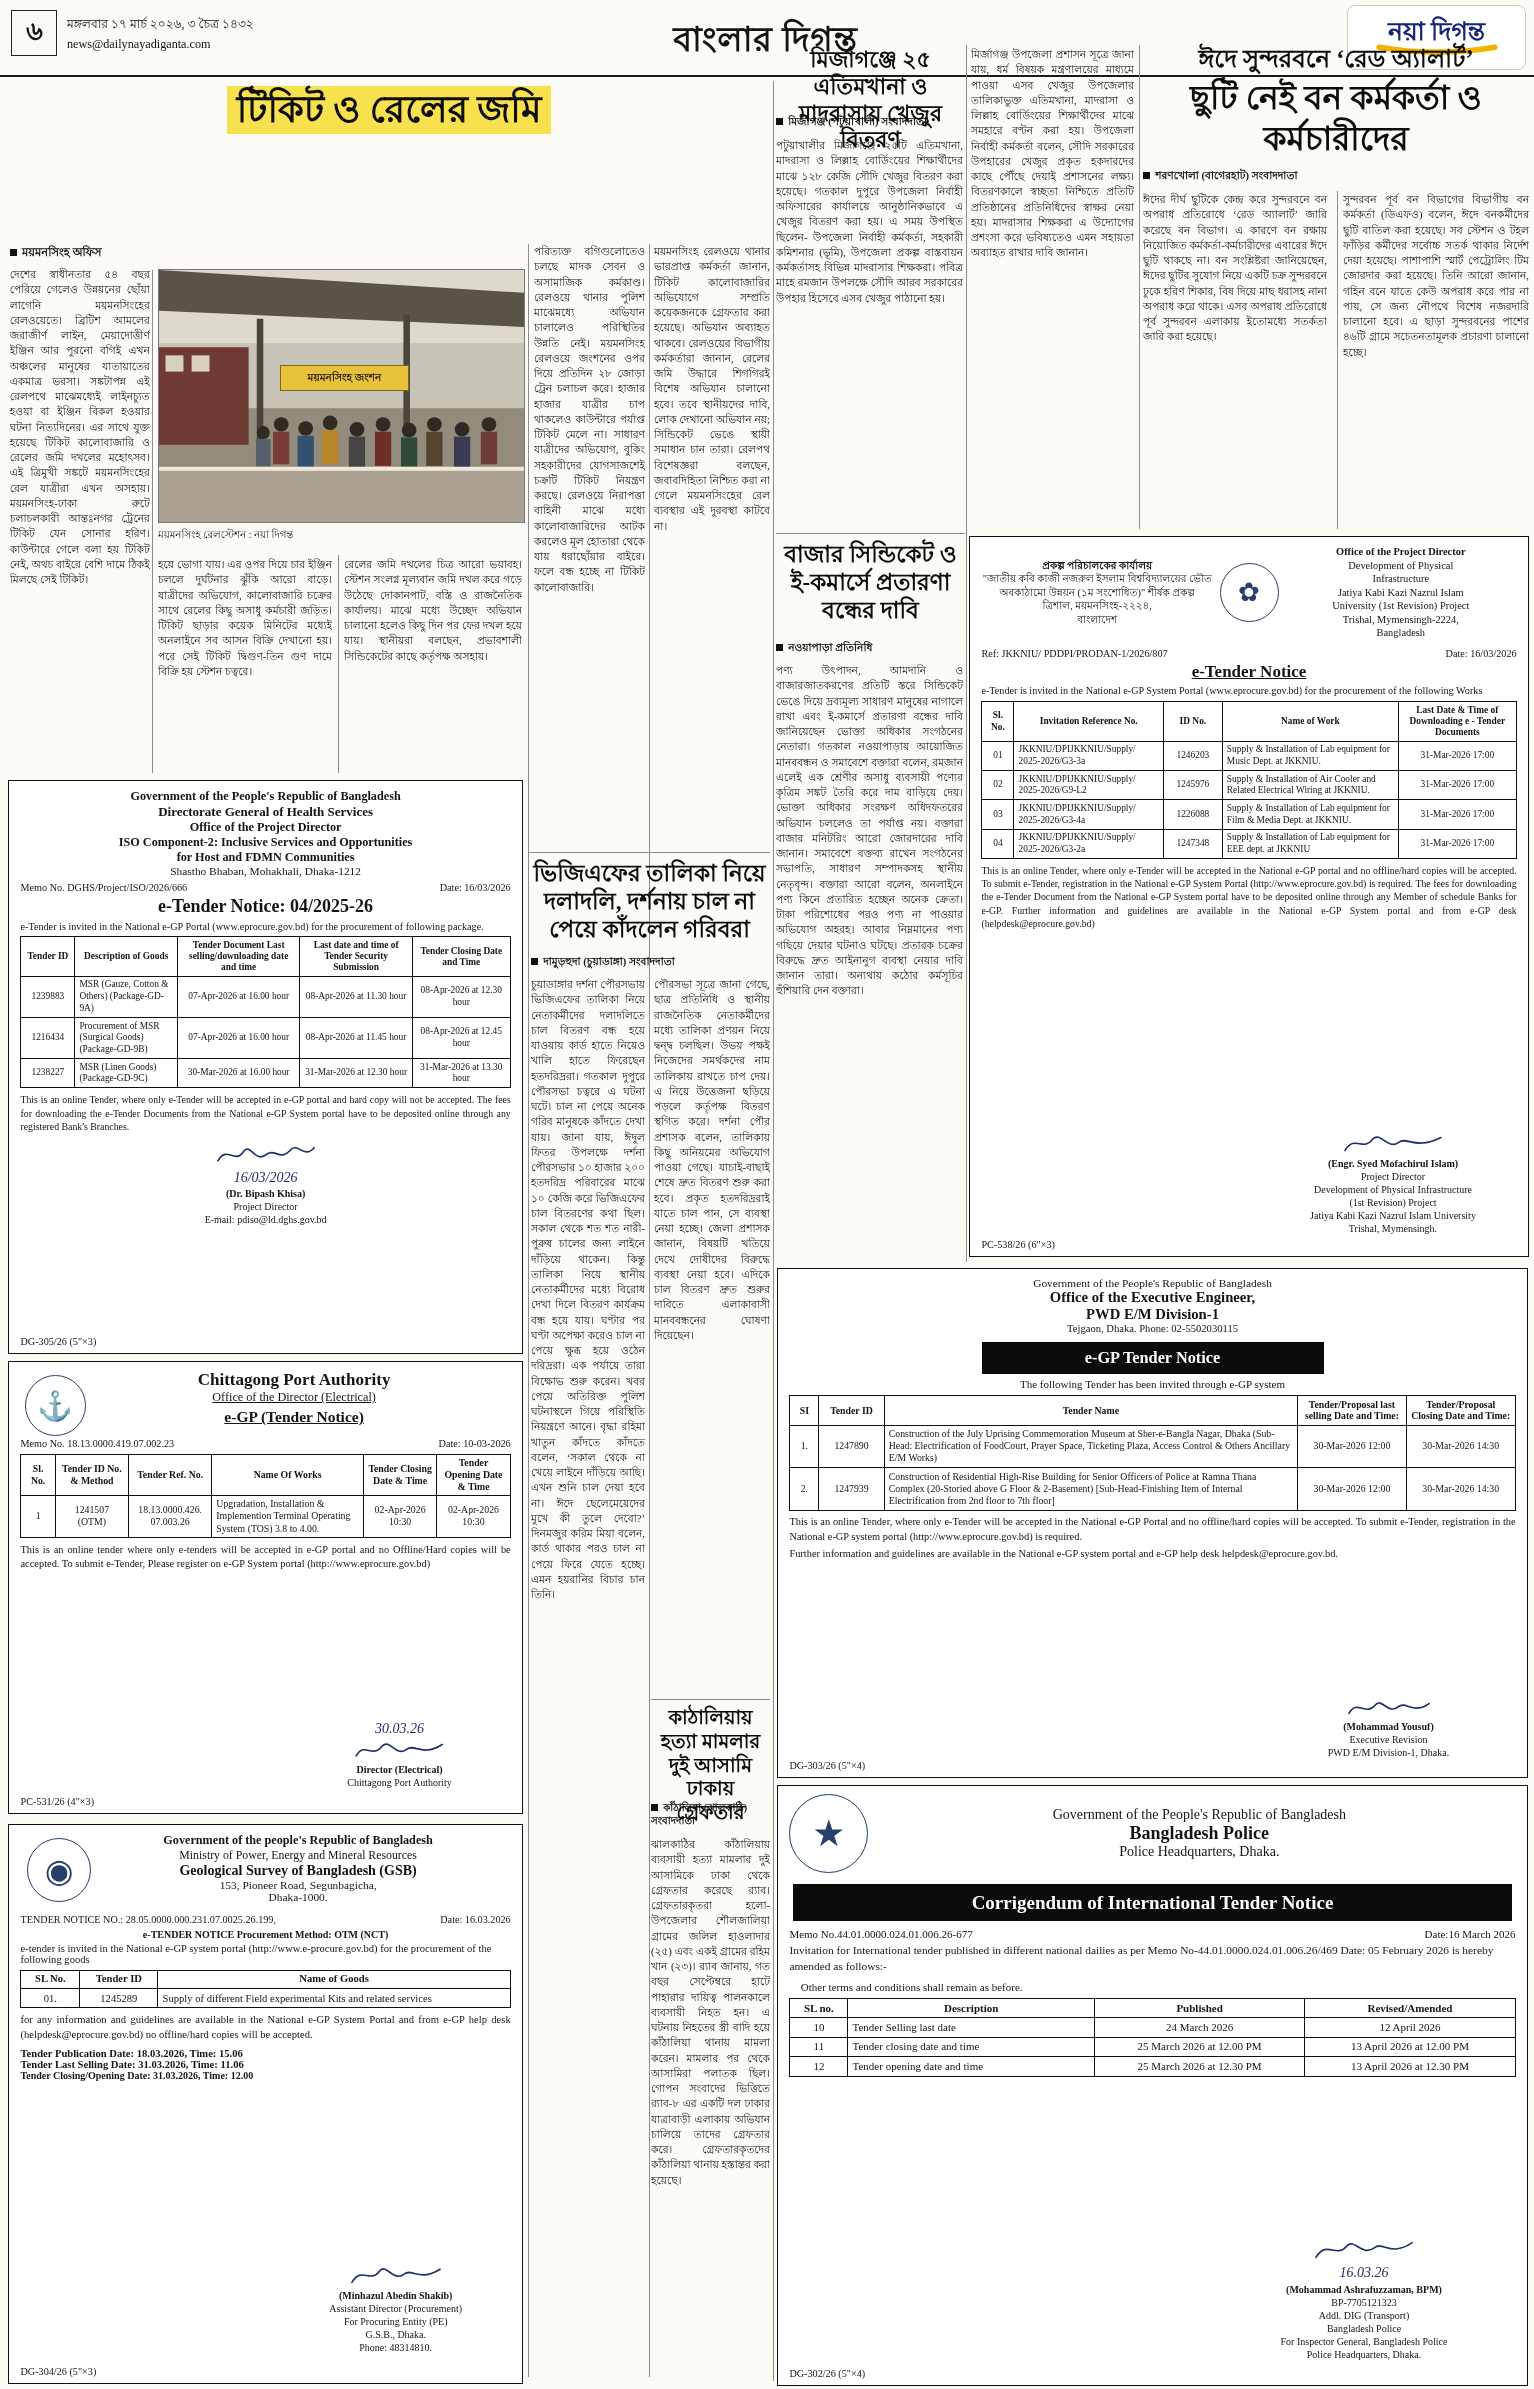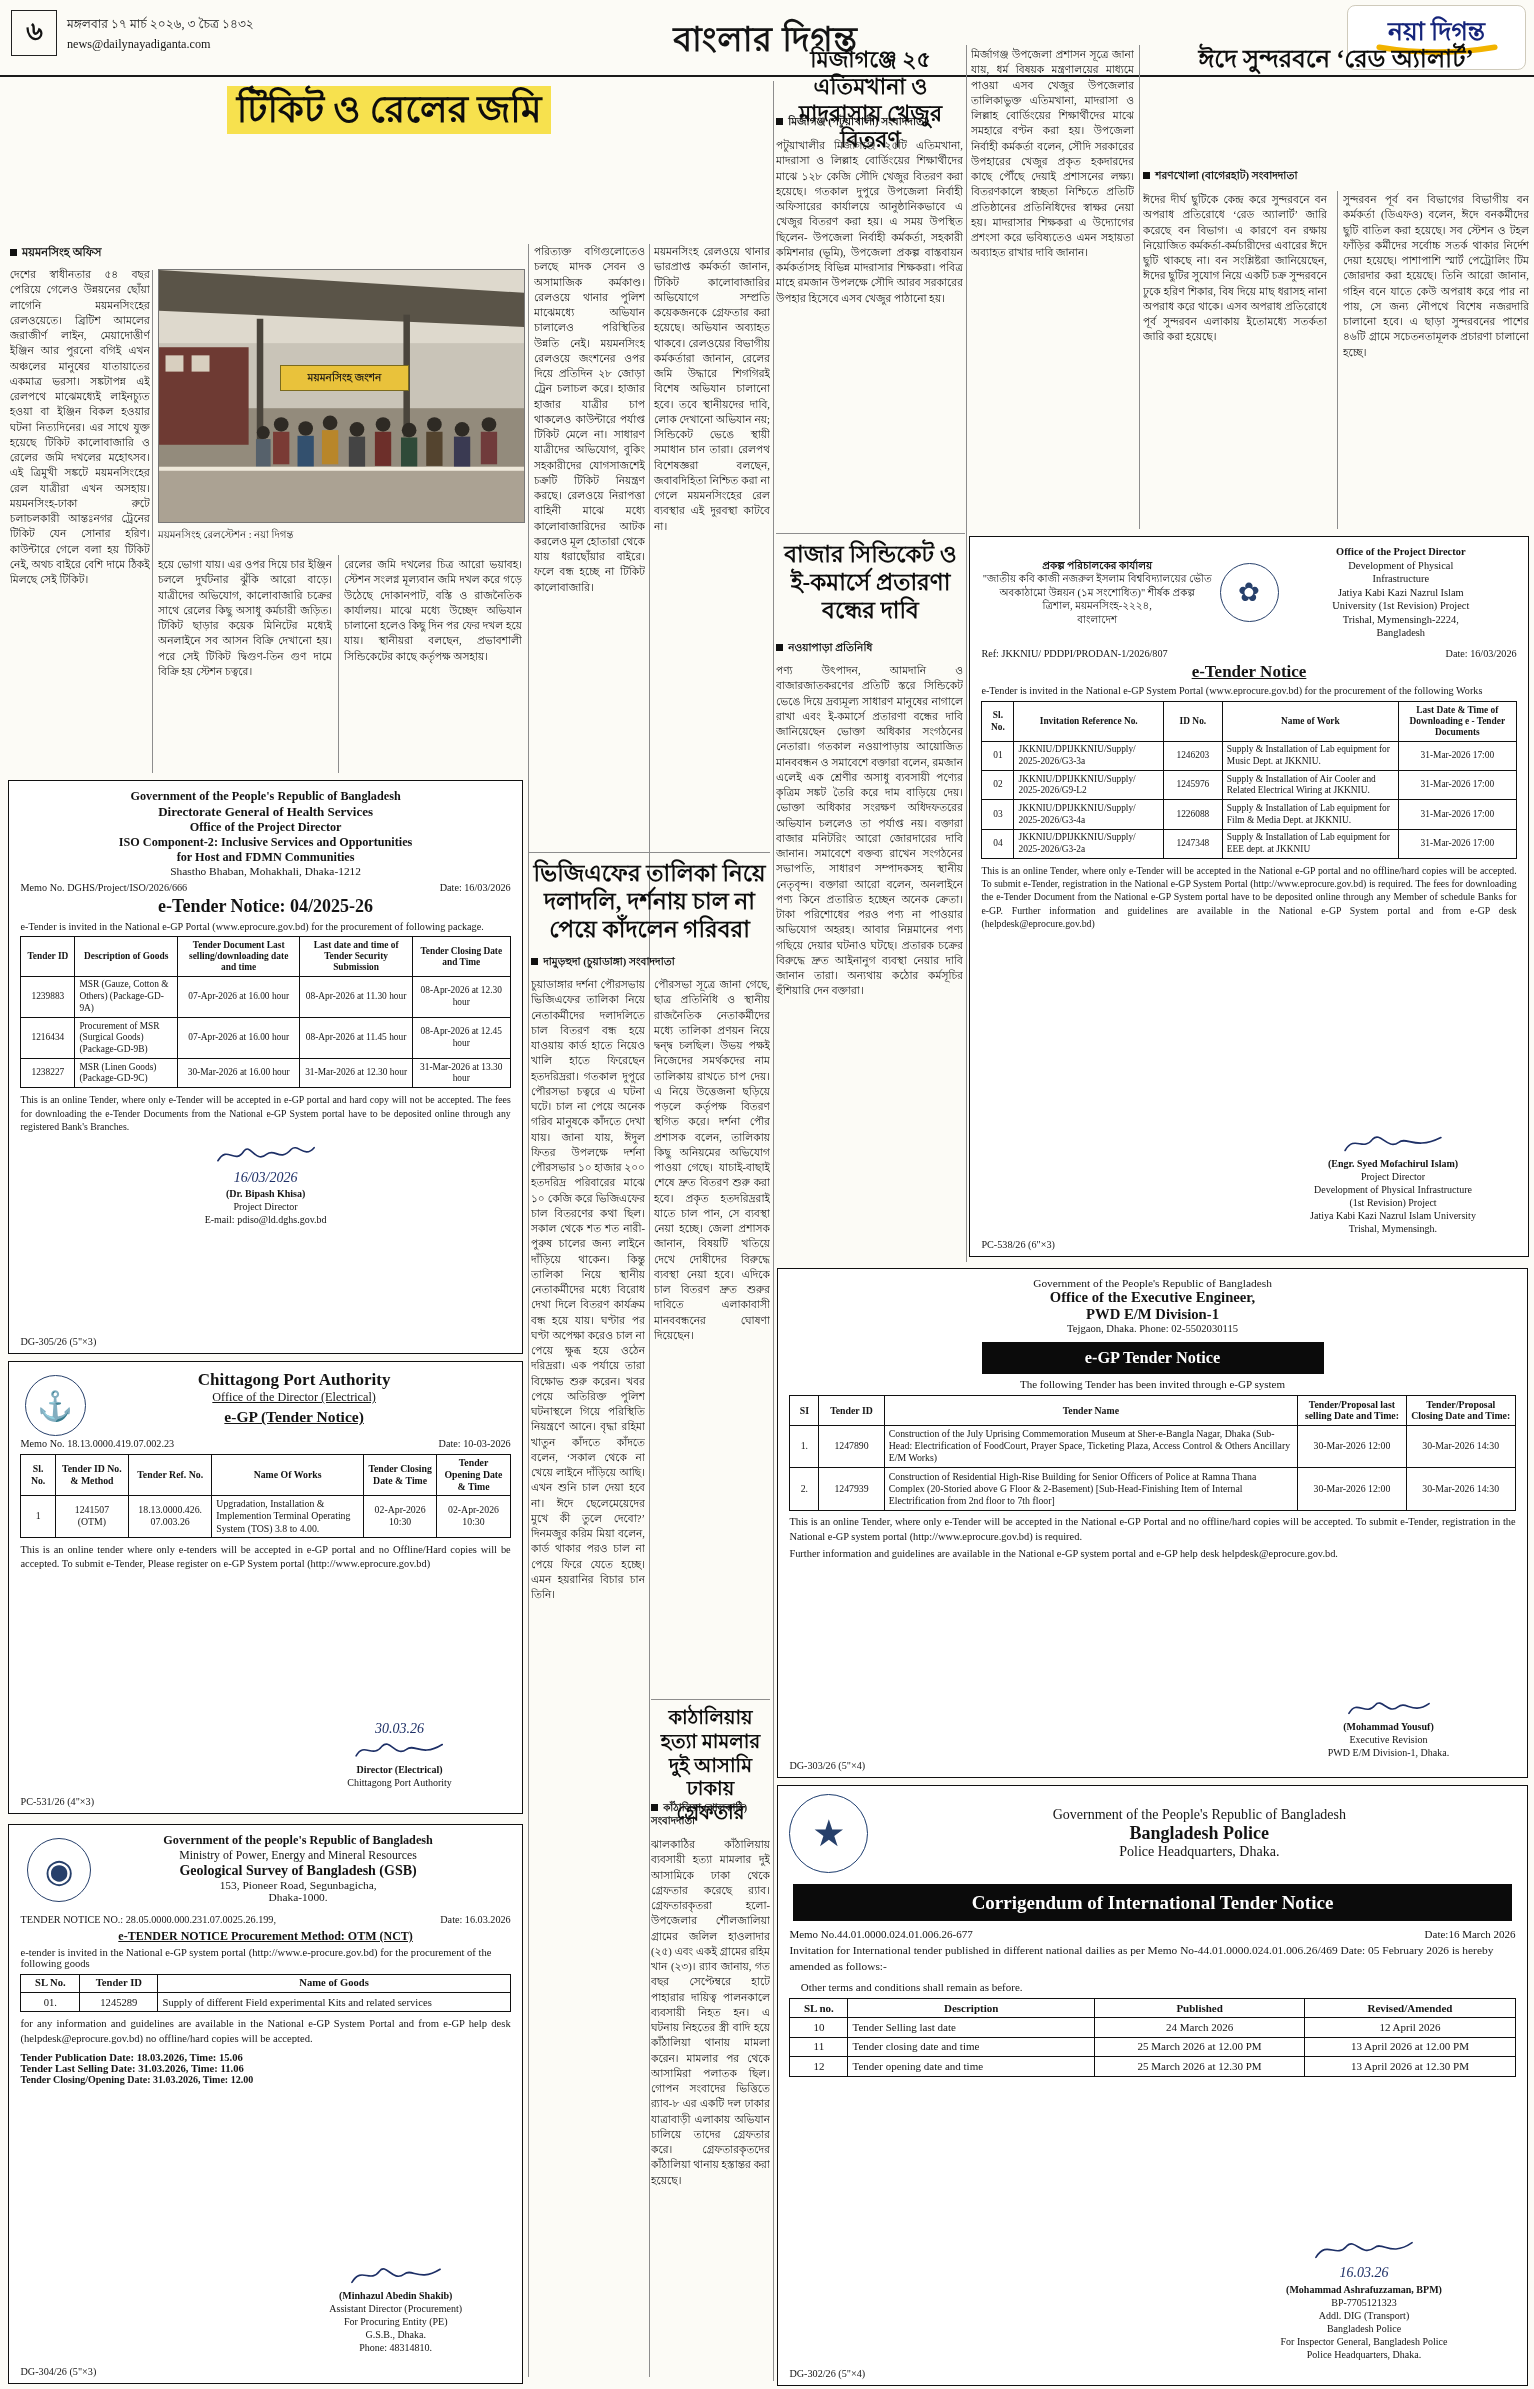--- a/index.html
+++ b/index.html
@@ -138,20 +138,21 @@
   <div class="abs bt just" style="left:654px;top:244px;width:116px;height:604px;">ময়মনসিংহ রেলওয়ে থানার ভারপ্রাপ্ত কর্মকর্তা জানান, টিকিট কালোবাজারির অভিযোগে সম্প্রতি কয়েকজনকে গ্রেফতার করা হয়েছে। অভিযান অব্যাহত থাকবে। রেলওয়ের বিভাগীয় কর্মকর্তারা জানান, রেলের জমি উদ্ধারে শিগগিরই বিশেষ অভিযান চালানো হবে। তবে স্থানীয়দের দাবি, লোক দেখানো অভিযান নয়; সিন্ডিকেট ভেঙে স্থায়ী সমাধান চান তারা। রেলপথ বিশেষজ্ঞরা বলছেন, জবাবদিহিতা নিশ্চিত করা না গেলে ময়মনসিংহের রেল ব্যবস্থার এই দুরবস্থা কাটবে না।</div>
 
   <div class="abs hl" style="left:776px;top:47px;width:189px;font-size:22px;">মির্জাগঞ্জে ২৫ এতিমখানা ও মাদরাসায় খেজুর বিতরণ</div>
   <div class="abs byline" style="left:776px;top:114px;width:189px;font-size:10.6px;">
     <span class="sq"></span><span>মির্জাগঞ্জ (পটুয়াখালী) সংবাদদাতা</span>
   </div>
   <div class="abs bt just" style="left:776px;top:138px;width:187px;height:392px;">পটুয়াখালীর মির্জাগঞ্জে ২৫টি এতিমখানা, মাদরাসা ও লিল্লাহ বোর্ডিংয়ের শিক্ষার্থীদের মাঝে ১২৮ কেজি সৌদি খেজুর বিতরণ করা হয়েছে। গতকাল দুপুরে উপজেলা নির্বাহী অফিসারের কার্যালয়ে আনুষ্ঠানিকভাবে এ খেজুর বিতরণ করা হয়। এ সময় উপস্থিত ছিলেন- উপজেলা নির্বাহী কর্মকর্তা, সহকারী কমিশনার (ভূমি), উপজেলা প্রকল্প বাস্তবায়ন কর্মকর্তাসহ বিভিন্ন মাদরাসার শিক্ষকরা। পবিত্র মাহে রমজান উপলক্ষে সৌদি আরব সরকারের উপহার হিসেবে এসব খেজুর পাঠানো হয়।</div>
   <div class="abs bt just" style="left:971px;top:47px;width:163px;height:480px;">মির্জাগঞ্জ উপজেলা প্রশাসন সূত্রে জানা যায়, ধর্ম বিষয়ক মন্ত্রণালয়ের মাধ্যমে পাওয়া এসব খেজুর উপজেলার তালিকাভুক্ত এতিমখানা, মাদরাসা ও লিল্লাহ বোর্ডিংয়ের শিক্ষার্থীদের মাঝে সমহারে বণ্টন করা হয়। উপজেলা নির্বাহী কর্মকর্তা বলেন, সৌদি সরকারের উপহারের খেজুর প্রকৃত হকদারদের কাছে পৌঁছে দেয়াই প্রশাসনের লক্ষ্য। বিতরণকালে স্বচ্ছতা নিশ্চিতে প্রতিটি প্রতিষ্ঠানের প্রতিনিধিদের স্বাক্ষর নেয়া হয়। মাদরাসার শিক্ষকরা এ উদ্যোগের প্রশংসা করে ভবিষ্যতেও এমন সহায়তা অব্যাহত রাখার দাবি জানান।</div>
 
   <div class="abs hl" style="left:1143px;top:44px;width:386px;font-size:24.4px;">ঈদে সুন্দরবনে ‘রেড অ্যালার্ট’</div>
+  <div class="abs hl" style="left:1143px;top:78px;width:386px;font-size:33px;line-height:1.25;">ছুটি নেই বন কর্মকর্তা ও কর্মচারীদের</div>
   <div class="abs byline" style="left:1143px;top:168px;width:386px;font-size:10.6px;">
     <span class="sq"></span><span>শরণখোলা (বাগেরহাট) সংবাদদাতা</span>
   </div>
   <div class="abs bt just" style="left:1143px;top:192px;width:184px;height:335px;">ঈদের দীর্ঘ ছুটিকে কেন্দ্র করে সুন্দরবনে বন অপরাধ প্রতিরোধে ‘রেড অ্যালার্ট’ জারি করেছে বন বিভাগ। এ কারণে বন রক্ষায় নিয়োজিত কর্মকর্তা-কর্মচারীদের এবারের ঈদে ছুটি থাকছে না। বন সংশ্লিষ্টরা জানিয়েছেন, ঈদের ছুটির সুযোগ নিয়ে একটি চক্র সুন্দরবনে ঢুকে হরিণ শিকার, বিষ দিয়ে মাছ ধরাসহ নানা অপরাধ করে থাকে। এসব অপরাধ প্রতিরোধে পূর্ব সুন্দরবন এলাকায় ইতোমধ্যে সতর্কতা জারি করা হয়েছে।</div>
   <div class="abs bt just" style="left:1343px;top:192px;width:186px;height:335px;">সুন্দরবন পূর্ব বন বিভাগের বিভাগীয় বন কর্মকর্তা (ডিএফও) বলেন, ঈদে বনকর্মীদের ছুটি বাতিল করা হয়েছে। সব স্টেশন ও টহল ফাঁড়ির কর্মীদের সর্বোচ্চ সতর্ক থাকার নির্দেশ দেয়া হয়েছে। পাশাপাশি স্মার্ট পেট্রোলিং টিম জোরদার করা হয়েছে। তিনি আরো জানান, গহিন বনে যাতে কেউ অপরাধ করে পার না পায়, সে জন্য নৌপথে বিশেষ নজরদারি চালানো হবে। এ ছাড়া সুন্দরবনের পাশের ৪৬টি গ্রামে সচেতনতামূলক প্রচারণা চালানো হচ্ছে।</div>
 
   <div class="abs hl" style="left:776px;top:541px;width:189px;font-size:23px;">বাজার সিন্ডিকেট ও ই-কমার্সে প্রতারণা বন্ধের দাবি</div>
   <div class="abs byline" style="left:776px;top:640px;width:189px;font-size:10.6px;">
     <span class="sq"></span><span>নওয়াপাড়া প্রতিনিধি</span>
   </div>
@@ -296,21 +297,21 @@
     </div>
     <div class="c b" style="font-size:12.2px;margin-left:65px;">Government of the people's Republic of Bangladesh</div>
     <div class="c" style="font-size:11.8px;margin-left:65px;">Ministry of Power, Energy and Mineral Resources</div>
     <div class="c b" style="font-size:14px;margin-left:65px;">Geological Survey of Bangladesh (GSB)</div>
     <div class="c" style="font-size:11.4px;margin-left:65px;">153, Pioneer Road, Segunbagicha,</div>
     <div class="c" style="font-size:11.4px;margin-left:65px;">Dhaka-1000.</div>
     <div class="memo-row" style="margin-top:11.4px;">
       <span>TENDER NOTICE NO.: 28.05.0000.000.231.07.0025.26.199,</span>
       <span>Date: 16.03.2026</span>
     </div>
-    <div class="n-title" style="font-size:12px;text-decoration:underline;">e-TENDER NOTICE Procurement Method: OTM (NCT)</div>
+    <div class="n-title" style="font-size:10px;">e-TENDER NOTICE Procurement Method: OTM (NCT)</div>
     <div style="font-size:10.6px;margin:3.3px 0;">e-tender is invited in the National e-GP system portal (http://www.e-procure.gov.bd) for the procurement of the following goods</div>
     <table class="tbl-gsb">
       <colgroup>
           <col style="width:12%">
           <col style="width:16%">
           <col style="width:72%">
         </colgroup>
     <thead>
           <tr>
             <th>SL No.</th>

